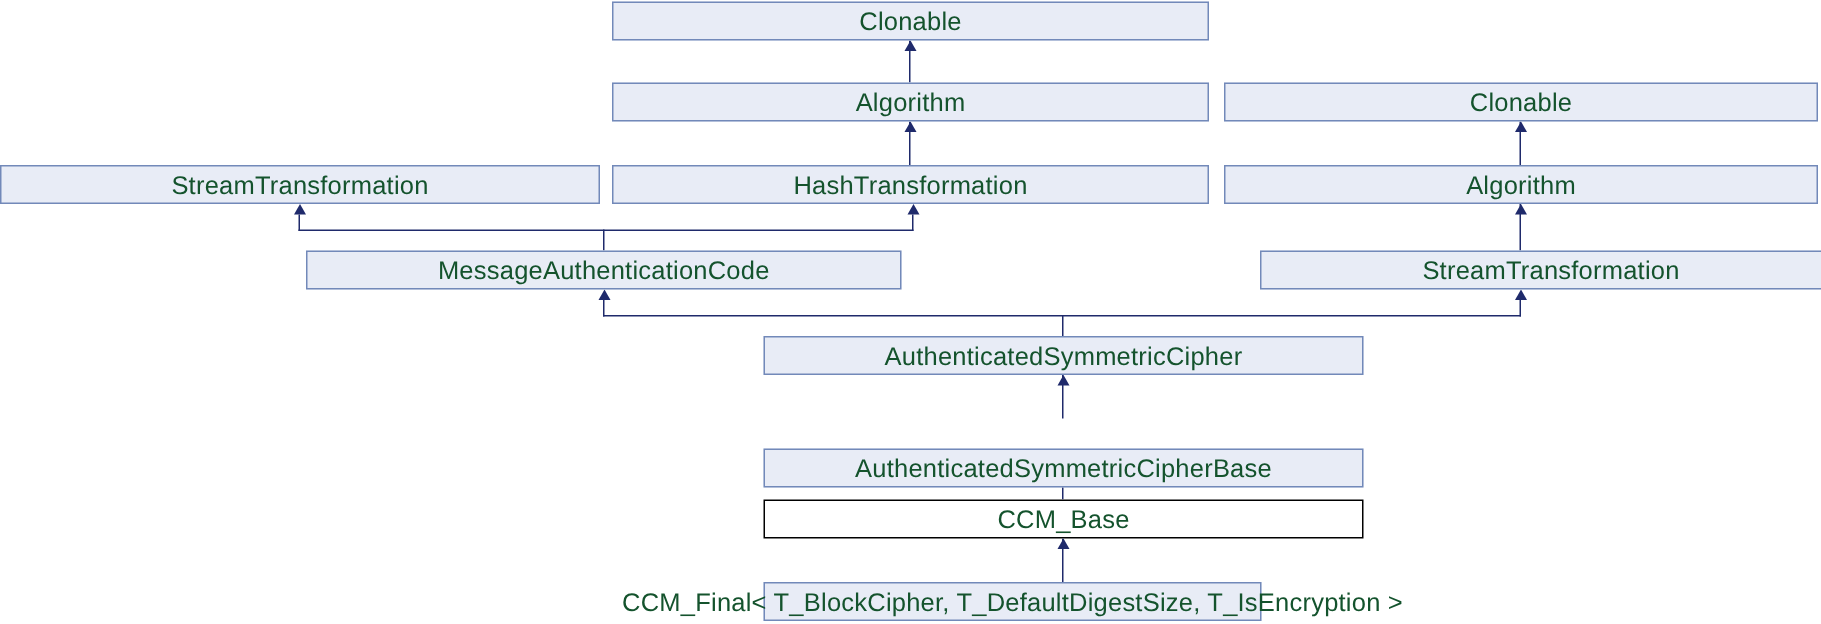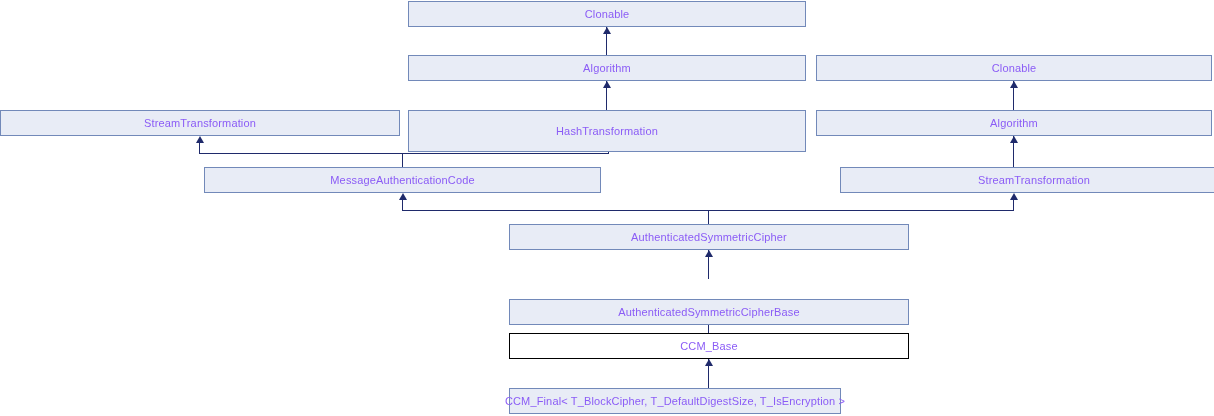--- a/index.html
+++ b/index.html
@@ -16,22 +16,22 @@
     overflow: hidden;
   }
   .node {
     position: absolute;
     box-sizing: border-box;
     border: 1px solid #7289b9;
     background: #e8ecf6;
     display: flex;
     align-items: center;
     justify-content: center;
-    font-size: 11px;
-    color: #8b5cf6;
+    font-size: 17px;
+    color: #14532d;
     letter-spacing: 0.15px;
     white-space: nowrap;
     line-height: 1;
   }
   .node.current {
     background: #ffffff;
     border: 1px solid #000000;
   }
   .conn {
     position: absolute;
@@ -93,21 +93,21 @@
     </div>
   <div class="node" style="left:408px; top:55px;  width:398px; height:26px;">
       <span>Algorithm</span>
     </div>
   <div class="node" style="left:816px; top:55px;  width:396px; height:26px;">
       <span>Clonable</span>
     </div>
   <div class="node" style="left:0px; top:110px; width:400px; height:26px;">
       <span>StreamTransformation</span>
     </div>
-  <div class="node" style="left:408px; top:110px; width:398px; height:42px;">
+  <div class="node" style="left:408px; top:110px; width:398px; height:26px;">
       <span>HashTransformation</span>
     </div>
   <div class="node" style="left:816px; top:110px; width:396px; height:26px;">
       <span>Algorithm</span>
     </div>
   <div class="node" style="left:204px; top:167px; width:397px; height:26px;text-align:right;">
       <span>MessageAuthenticationCode</span>
     </div>
   <div class="node" style="left:840px; top:167px; width:388px; height:26px;">
       <span>StreamTransformation</span>

